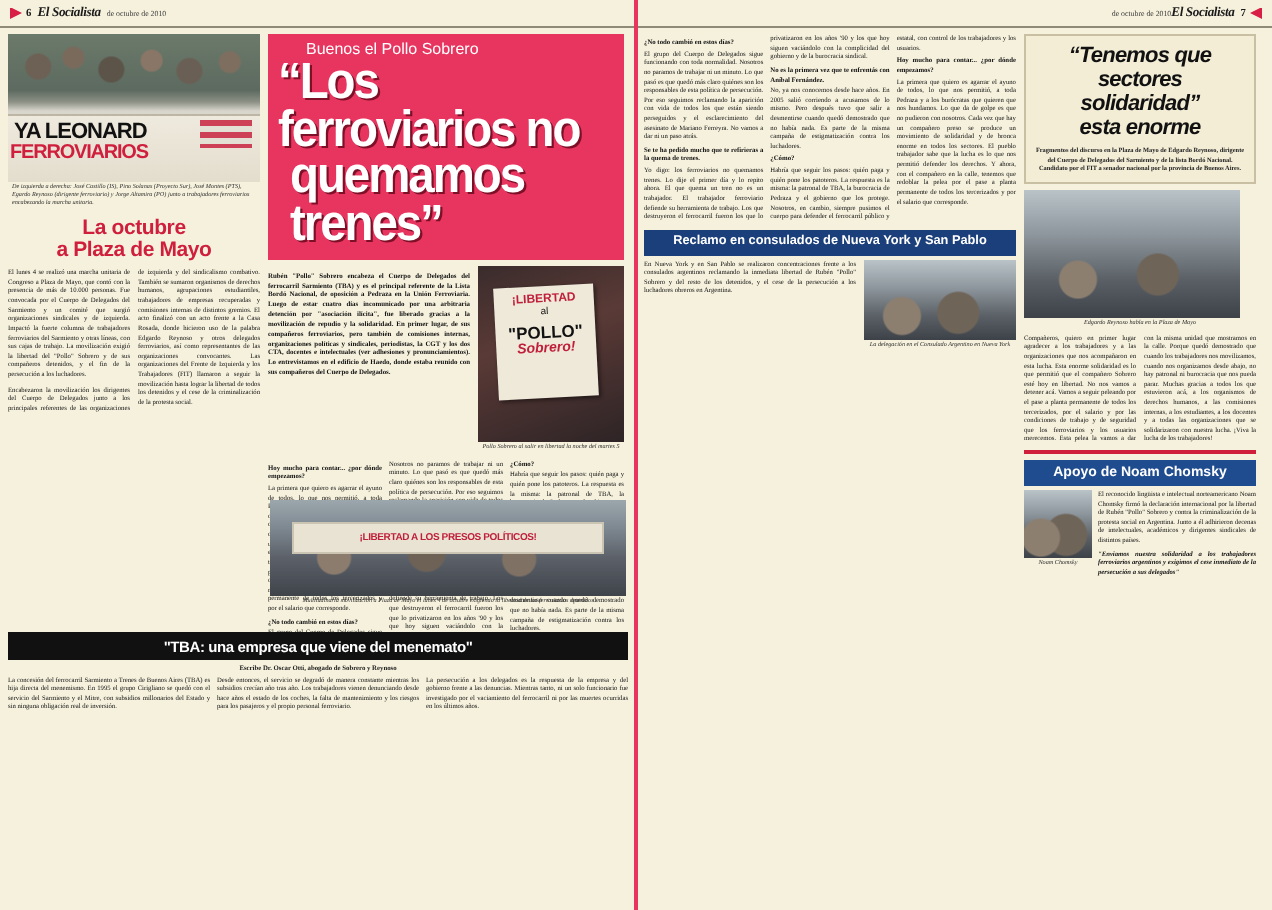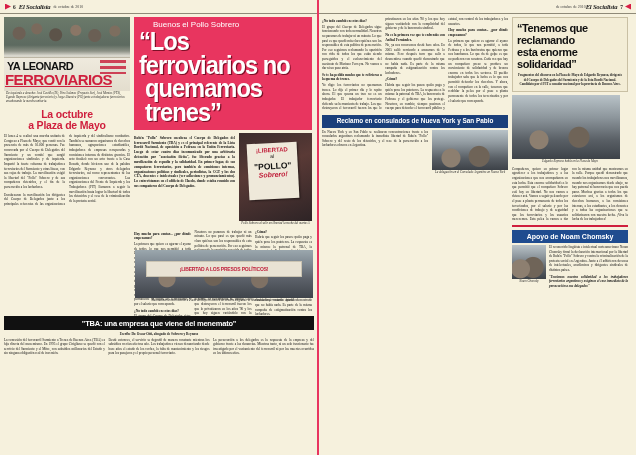--- a/index.html
+++ b/index.html
@@ -94,21 +94,21 @@
     border-top: 1px solid #bdb6a4;
   }
   .ph-banner .l1 {
     position:absolute; top:2px; left:3px;
     font-family:"Liberation Sans", sans-serif;
     font-weight:bold; font-size:11px; color:#111; letter-spacing:-.5px;
   }
   .ph-banner .l2 {
     position:absolute; top:13px; left:1px;
     font-family:"Liberation Sans", sans-serif;
-    font-weight:bold; font-size:15px; color:#cf1f3d; letter-spacing:-.6px;text-decoration:underline;
+    font-weight:bold; font-size:10px; color:#cf1f3d; letter-spacing:-.6px;
   }
   .ph-flag {
     position:absolute; top:2px; right:4px; width:26px; height:14px;
     background: repeating-linear-gradient(#c8243f 0 3px, #e2e0d4 3px 6px);
     opacity:.85;
   }
 
   .sec-title-red {
     font-family:"Liberation Sans", sans-serif;
     font-weight:bold; color:#cf1f3d;
@@ -198,21 +198,21 @@
   .rp-col-main { width:186px; }
   .rp-col-side { width:116px; }
 
   .sidebox {
     background:#f3edd6; border:1px solid #c9c0a4;
     padding:4px 4px 5px;
   }
   .sidebox-title {
     font-family:"Liberation Sans", sans-serif;
     font-weight:bold; font-size:11px; line-height:1.1;
-    color:#111; letter-spacing:-.4px;
+    color:#111; text-align:center; letter-spacing:-.4px;font-style:italic;
   }
   .sidebox-sub {
     font-size:3.2px; line-height:1.3; text-align:center;
     font-weight:bold; color:#222; margin-top:3px;
   }
   .photo-side { width:108px; height:64px; position:relative; background:#4b4f52; overflow:hidden; }
   .ps-bg { position:absolute; inset:0;
     background:
       radial-gradient(circle at 25% 70%, #8d7f70 0 9px, transparent 10px),
       radial-gradient(circle at 62% 66%, #6f6458 0 10px, transparent 11px),
@@ -391,23 +391,23 @@
             </div>
           </div>
         </div>
       </div>
 
       <div class="rp-col-side">
 
         <div class="sidebox">
           <div class="sidebox-title">
             <div>“Tenemos que</div>
-            <div>reclamando</div>
+            <div>sectores</div>
+            <div>solidaridad”</div>
             <div>esta enorme</div>
-            <div>solidaridad”</div>
           </div>
           <div class="sidebox-sub">Fragmentos del discurso en la Plaza de Mayo de Edgardo Reynoso, dirigente del Cuerpo de Delegados del Sarmiento y de la lista Bordó Nacional. Candidato por el FIT a senador nacional por la provincia de Buenos Aires.</div>
         </div>
 
         <div style="margin-top:3px;">
           <div class="photo-side">
             <div class="ps-bg"></div>
           </div>
           <div class="caption">Edgardo Reynoso habla en la Plaza de Mayo</div>
         </div>

